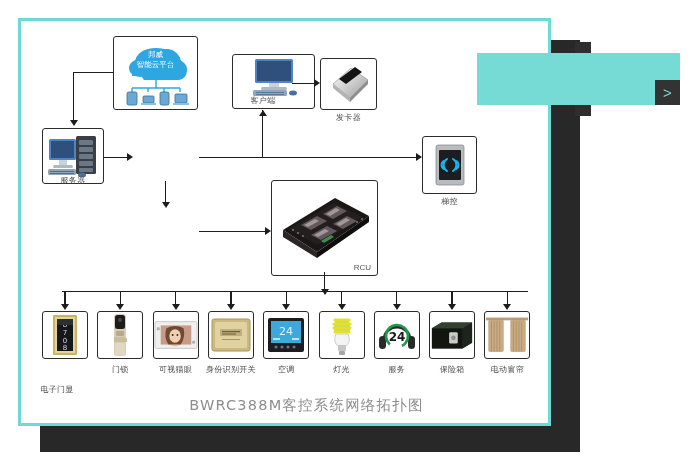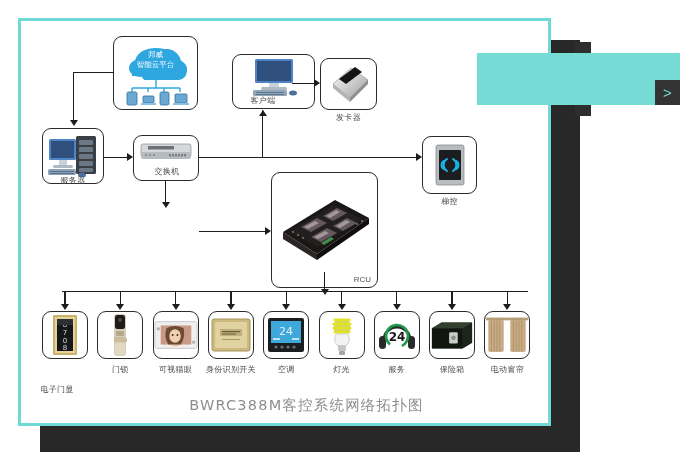--- a/index.html
+++ b/index.html
@@ -63,21 +63,21 @@
     line-height:25px;
     text-align:center;
     cursor:pointer;
   }
 
   
   .node{
     position:absolute;
     background:#ffffff;
     border:1.6px solid #2b2b2b;
-    border-radius:9px;
+    border-radius:3px;
     box-sizing:border-box;
   }
   .node .art{
     position:absolute;
     left:0;top:0;right:0;bottom:0;
     display:flex;align-items:center;justify-content:center;
   }
   .nlabel{
     position:absolute;
     text-align:center;
@@ -182,45 +182,20 @@
         <g fill="#53708e">
             <rect x="6" y="40" width="24" height="1"></rect>
             <rect x="6" y="42" width="24" height="1"></rect>
           </g>
         <ellipse cx="38" cy="44" rx="4" ry="2.5" fill="#4a6f9c"></ellipse>
       </svg>
     </div>
   </div>
   <div class="nlabel" style="left:42px;top:175px;width:62px;">服务器</div>
 
-  <div class="node" style="left:133px;top:135px;width:66px;height:46px;">
-    <div class="art" style="bottom:12px;">
-      <svg class="svgicon" width="58" height="28" viewBox="0 0 58 28">
-        <rect x="4" y="6" width="50" height="13" rx="2" fill="#d6d9dc" stroke="#8b9097" stroke-width=".7"></rect>
-        <rect x="4" y="14" width="50" height="7" rx="2" fill="#b6bbc1"></rect>
-        <g fill="#6c7278">
-            <rect x="11" y="8" width="26" height="3.5"></rect>
-          </g>
-        <g fill="#8d9298">
-            <rect x="8" y="16" width="2" height="2"></rect>
-            <rect x="12" y="16" width="2" height="2"></rect>
-          <rect x="16" y="16" width="2" height="2"></rect>
-          </g>
-        <g fill="#7a8086">
-          <rect x="32" y="16" width="2" height="2.5"></rect>
-            <rect x="35" y="16" width="2" height="2.5"></rect>
-          <rect x="38" y="16" width="2" height="2.5"></rect>
-            <rect x="41" y="16" width="2" height="2.5"></rect>
-          <rect x="44" y="16" width="2" height="2.5"></rect>
-            <rect x="47" y="16" width="2" height="2.5"></rect>
-        </g>
-      </svg>
-    </div>
-    <div class="nlabel" style="left:0;bottom:3px;width:66px;">交换机</div>
-  </div>
 
 
   <div class="node" style="left:232px;top:54px;width:83px;height:55px;">
     <div class="art" style="bottom:10px;">
       <svg class="svgicon" width="54" height="42" viewBox="0 0 54 42">
         <rect x="8" y="3" width="38" height="24" rx="1.5" fill="#4f83c4"></rect>
         <rect x="10" y="5" width="34" height="20" fill="#2f4f7d"></rect>
         <rect x="22" y="27" width="10" height="4" fill="#c9d3dc"></rect>
         <rect x="14" y="31" width="26" height="3" rx="1.5" fill="#aeb9c4"></rect>
         <rect x="6" y="34" width="34" height="6" rx="1.5" fill="#93a6b8"></rect>
@@ -262,21 +237,21 @@
           <path d="M17 18 a7 7 0 0 0 0 12"></path>
           <path d="M14 20 a4.5 4.5 0 0 0 0 8"></path>
           <path d="M23 18 a7 7 0 0 1 0 12"></path>
           <path d="M26 20 a4.5 4.5 0 0 1 0 8"></path>
         </g>
       </svg>
     </div>
   </div>
   <div class="nlabel" style="left:422px;top:196px;width:55px;">梯控</div>
 
-  <div class="node" style="left:271px;top:172px;width:107px;height:116px;">
+  <div class="node" style="left:271px;top:180px;width:107px;height:96px;">
     <div class="art">
       <svg class="svgicon" width="96" height="72" viewBox="0 0 96 72">
         <polygon points="6,38 58,6 92,24 40,60" fill="#1b1717"></polygon>
         <polygon points="6,38 40,60 40,66 6,45" fill="#2b2525"></polygon>
         <polygon points="40,60 92,24 92,30 40,66" fill="#0f0d0d"></polygon>
         <polygon points="12,37 57,11 85,25 40,53" fill="#241f1f"></polygon>
         <g fill="#6b5f63" opacity=".9">
           <polygon points="24,33 40,24 50,29 34,38"></polygon>
           <polygon points="46,22 60,14 70,19 56,27"></polygon>
           <polygon points="34,43 50,34 60,39 44,48"></polygon>

